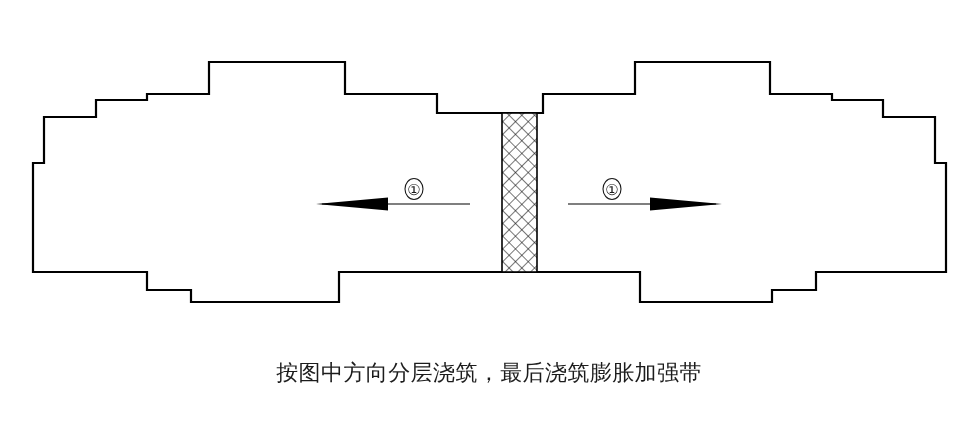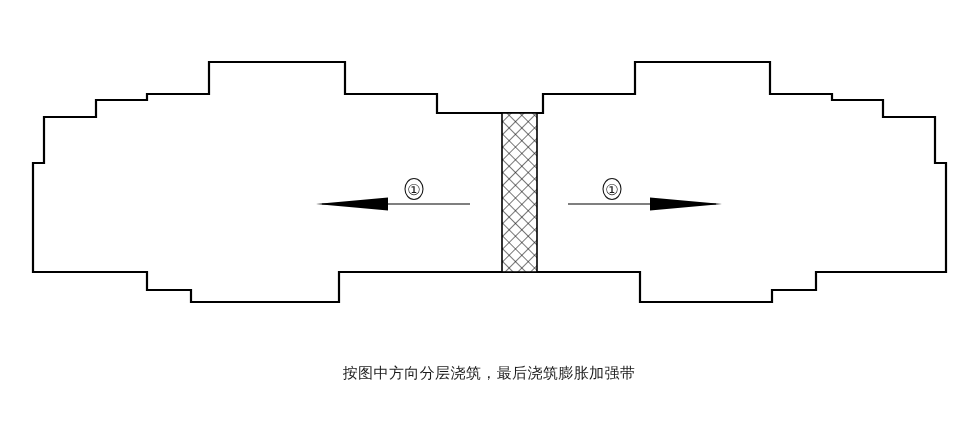--- a/index.html
+++ b/index.html
@@ -62,21 +62,21 @@
     text-anchor: middle;
     dominant-baseline: central;
   }
   #caption {
     position: absolute;
     left: 0;
     top: 362px;
     width: 978px;
     text-align: center;
     font-family: "DejaVu Serif", "Liberation Serif", serif;
-    font-size: 15px;
+    font-size: 22px;
     line-height: 22px;
     color: #1c1c1c;
     letter-spacing: 0.4px;
     white-space: nowrap;
   }
 </style>
 </head>
 <body>
 
 <div id="diagram-root">

